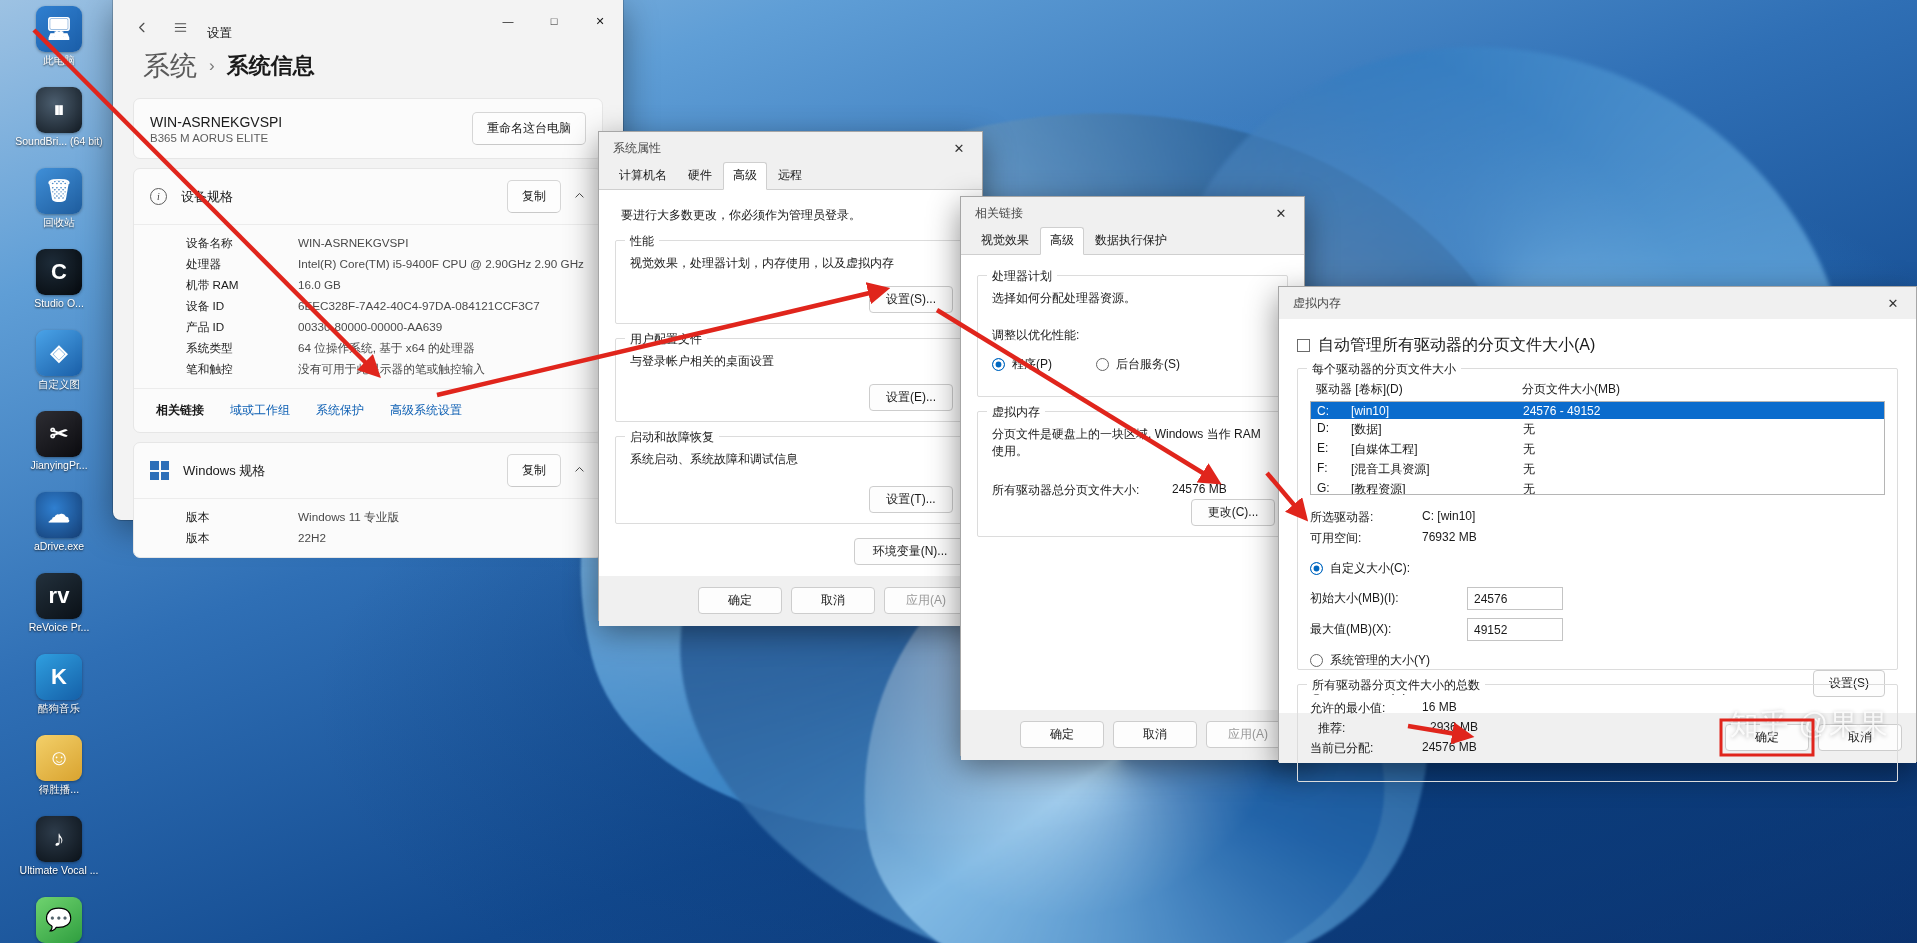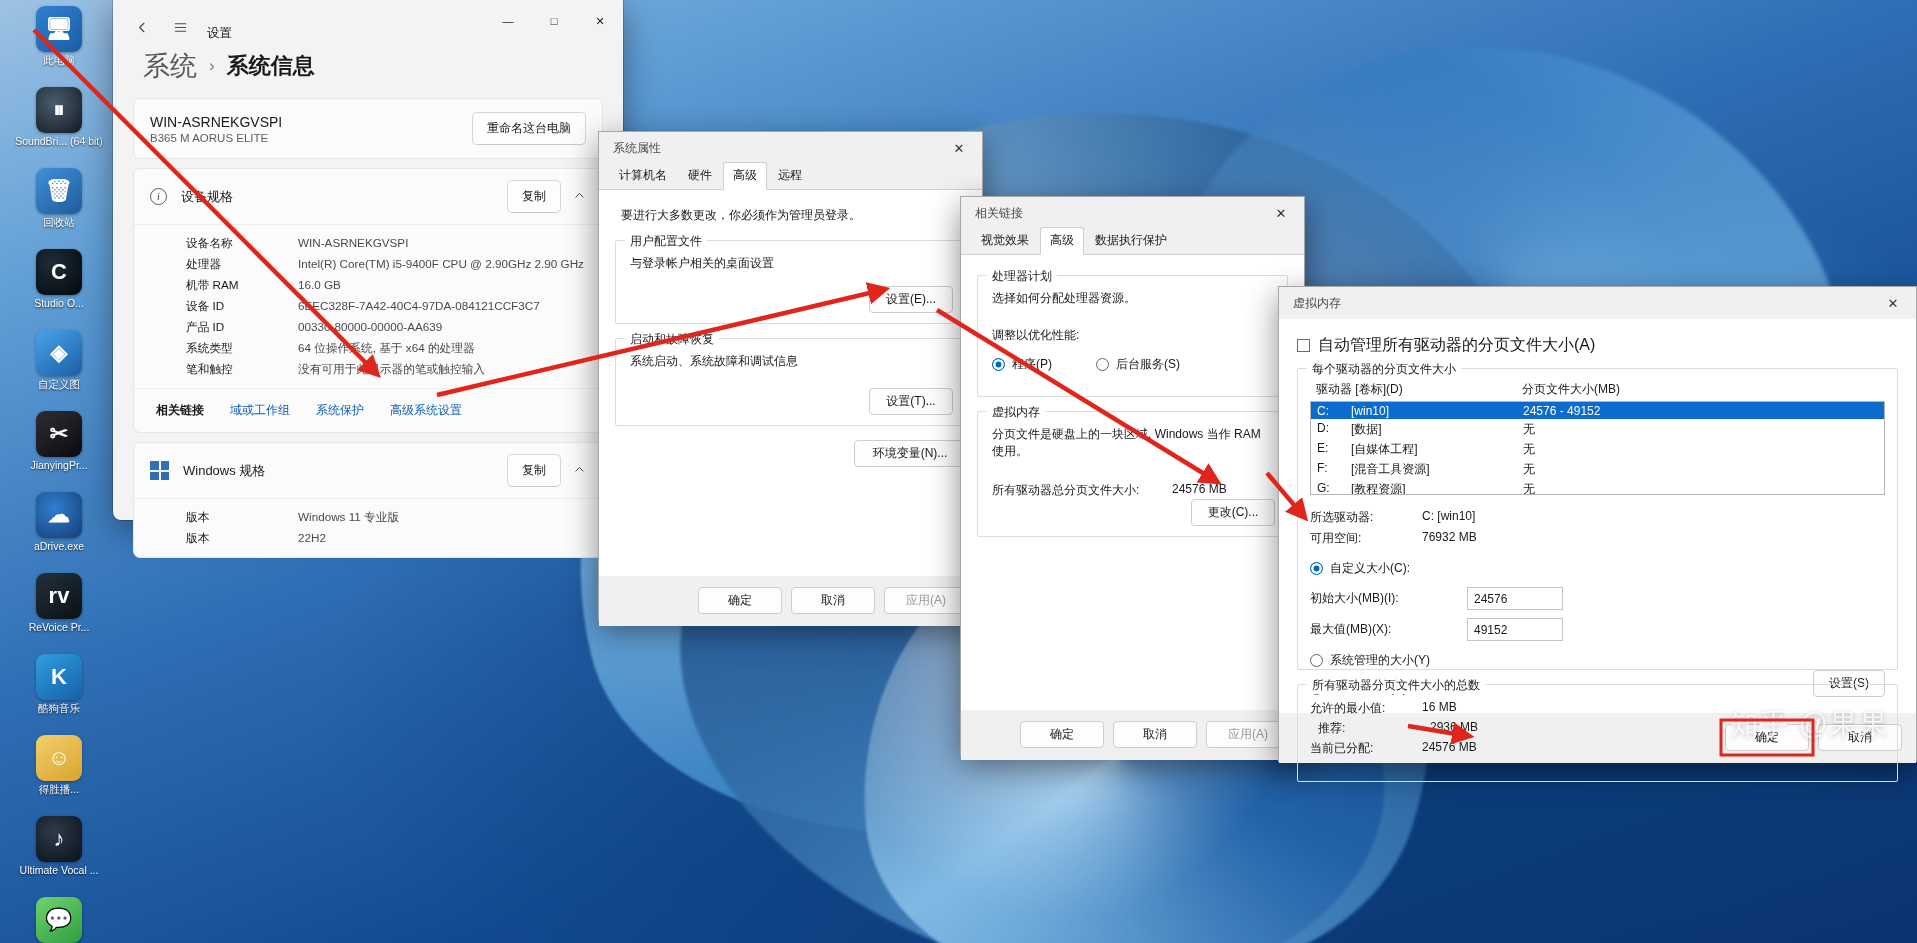--- a/index.html
+++ b/index.html
@@ -422,20 +422,27 @@
   </div>
   <div class="tabstrip" id="sysprops-tabs">
       <div class="tab">计算机名</div>
       <div class="tab">硬件</div>
       <div class="tab active">高级</div>
       <div class="tab">远程</div>
     </div>
   <div class="dlg-body" style="height:386px; position:relative;">
     <div style="font-size:12px; margin:3px 0 16px 6px;">要进行大多数更改，你必须作为管理员登录。</div>
 
+    <div class="group" style="height:84px">
+      <span class="glegend">性能</span>
+      <div class="group-desc">视觉效果，处理器计划，内存使用，以及虚拟内存</div>
+      <div class="btnrow" style="position:absolute; right:12px; bottom:10px; margin:0;">
+        <button class="btn-c">设置(S)...</button>
+      </div>
+    </div>
 
     <div class="group" style="height:84px">
       <span class="glegend">用户配置文件</span>
       <div class="group-desc">与登录帐户相关的桌面设置</div>
       <div class="btnrow" style="position:absolute; right:12px; bottom:10px; margin:0;">
         <button class="btn-c">设置(E)...</button>
       </div>
     </div>
 
     <div class="group" style="height:88px">

